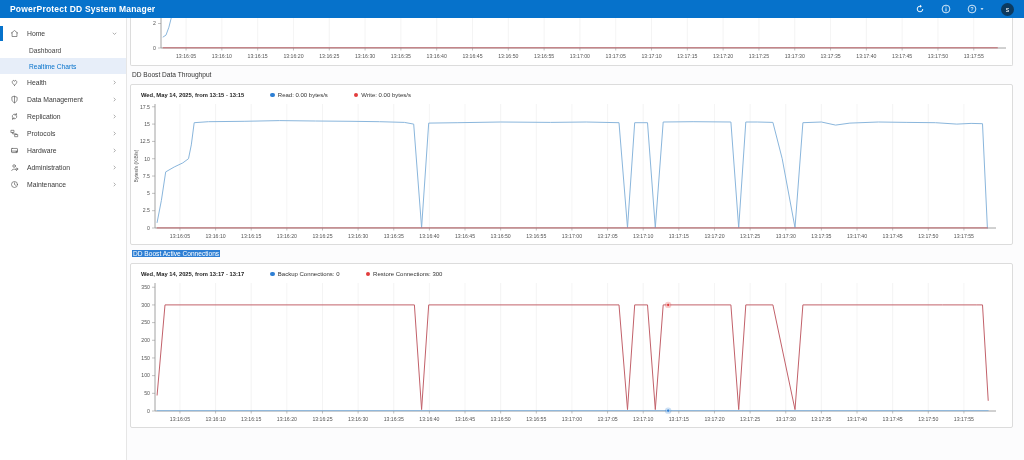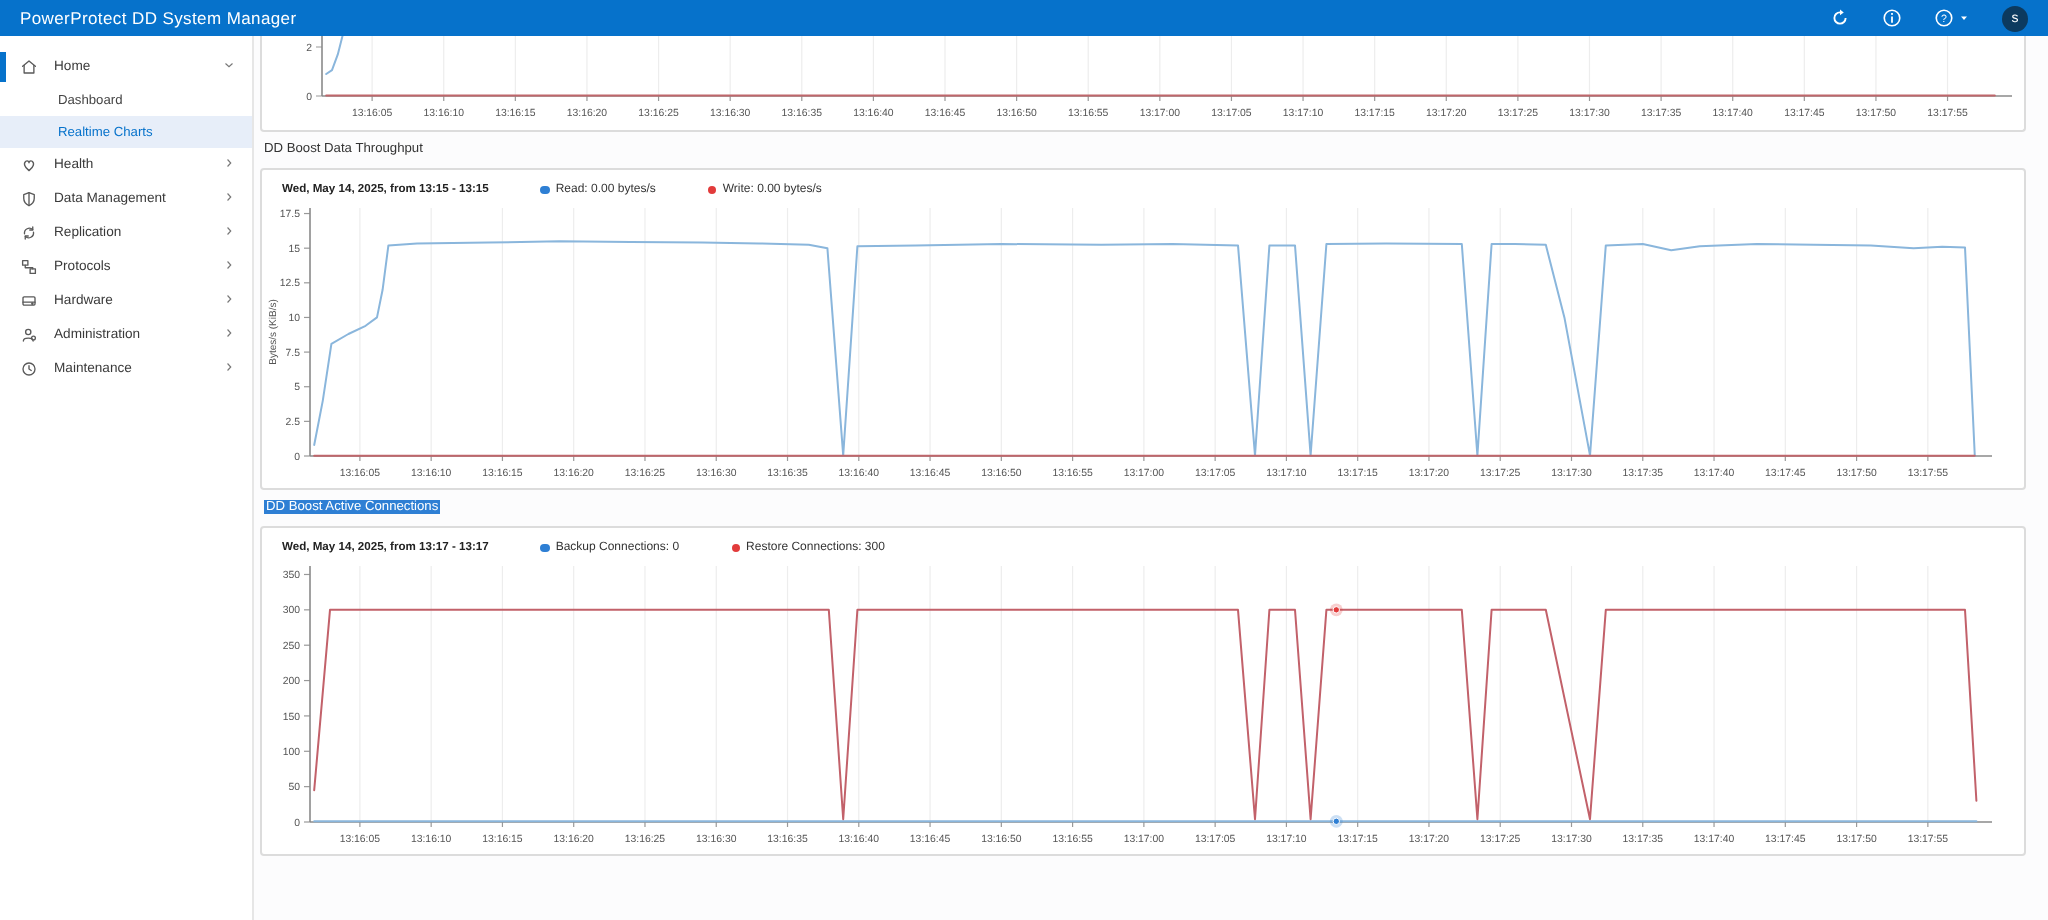--- a/index.html
+++ b/index.html
@@ -1,20 +1,20 @@
 <!DOCTYPE html>
 <html><head>
 <meta charset="utf-8">
 <style>
   html,body{margin:0;padding:0}
   body{width:1024px;height:460px;font-family:"Liberation Sans",sans-serif;background:#fff;overflow:hidden}
 
   
   .app-header{height:18px;background:#0672cb;display:flex;align-items:center;justify-content:space-between;padding:0 10px;color:#fff}
-  .app-title{font-size:8.5px;font-weight:normal;letter-spacing:.2px}
+  .app-title{font-size:8.5px;font-weight:bold;letter-spacing:.2px}
   .h-icons{display:flex;align-items:center;gap:16px}
   .h-icon{display:flex;align-items:center;gap:2px;cursor:pointer}
   .h-icon svg{display:block}
   .avatar{width:13px;height:13px;border-radius:50%;background:#0c3a5f;color:#fff;font-size:7px;display:flex;align-items:center;justify-content:center;cursor:pointer}
 
   
   .layout{display:flex;height:442px}
   nav{width:127px;min-width:127px;background:#fff;border-right:1px solid #e6e6e6;padding-top:7px;box-sizing:border-box}
   .nav-item{height:17px;display:flex;align-items:center;gap:8px;padding:0 8px 0 10px;font-size:6.8px;color:#3a3a3a;position:relative;cursor:pointer}
   .nav-item .ni{width:9px;height:9px;flex:0 0 9px}

